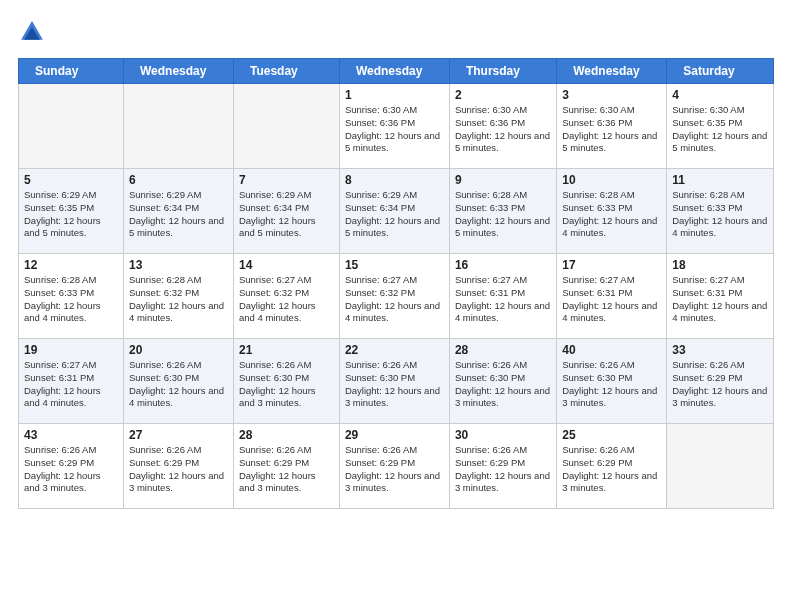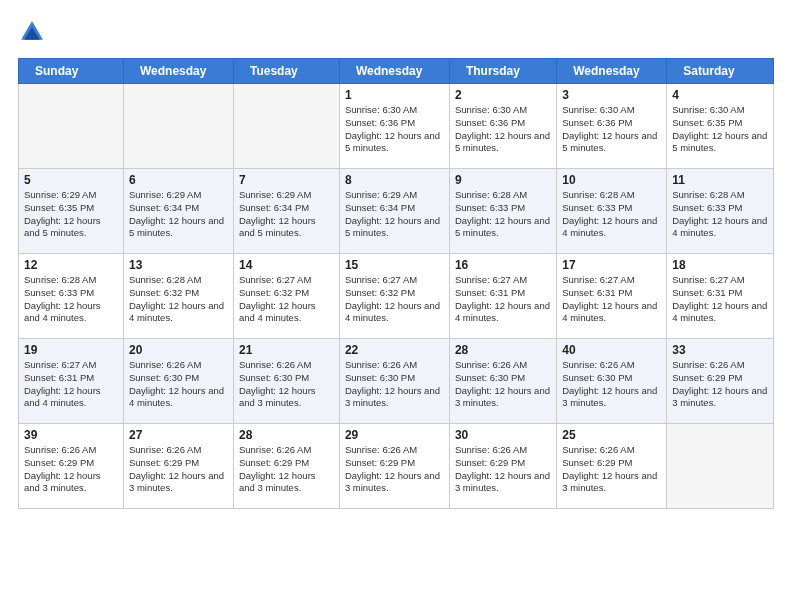--- a/index.html
+++ b/index.html
@@ -241,21 +241,21 @@
             <div class="day-number">40</div>
             <div class="day-info">Sunrise: 6:26 AM<br>Sunset: 6:30 PM<br>Daylight: 12 hours and 3 minutes.</div>
           </td>
           <td>
             <div class="day-number">33</div>
             <div class="day-info">Sunrise: 6:26 AM<br>Sunset: 6:29 PM<br>Daylight: 12 hours and 3 minutes.</div>
           </td>
         </tr>
         <tr>
           <td>
-            <div class="day-number">39</div>
+            <div class="day-number">43</div>
             <div class="day-info">Sunrise: 6:26 AM<br>Sunset: 6:29 PM<br>Daylight: 12 hours and 3 minutes.</div>
           </td>
           <td>
             <div class="day-number">27</div>
             <div class="day-info">Sunrise: 6:26 AM<br>Sunset: 6:29 PM<br>Daylight: 12 hours and 3 minutes.</div>
           </td>
           <td>
             <div class="day-number">28</div>
             <div class="day-info">Sunrise: 6:26 AM<br>Sunset: 6:29 PM<br>Daylight: 12 hours and 3 minutes.</div>
           </td>

